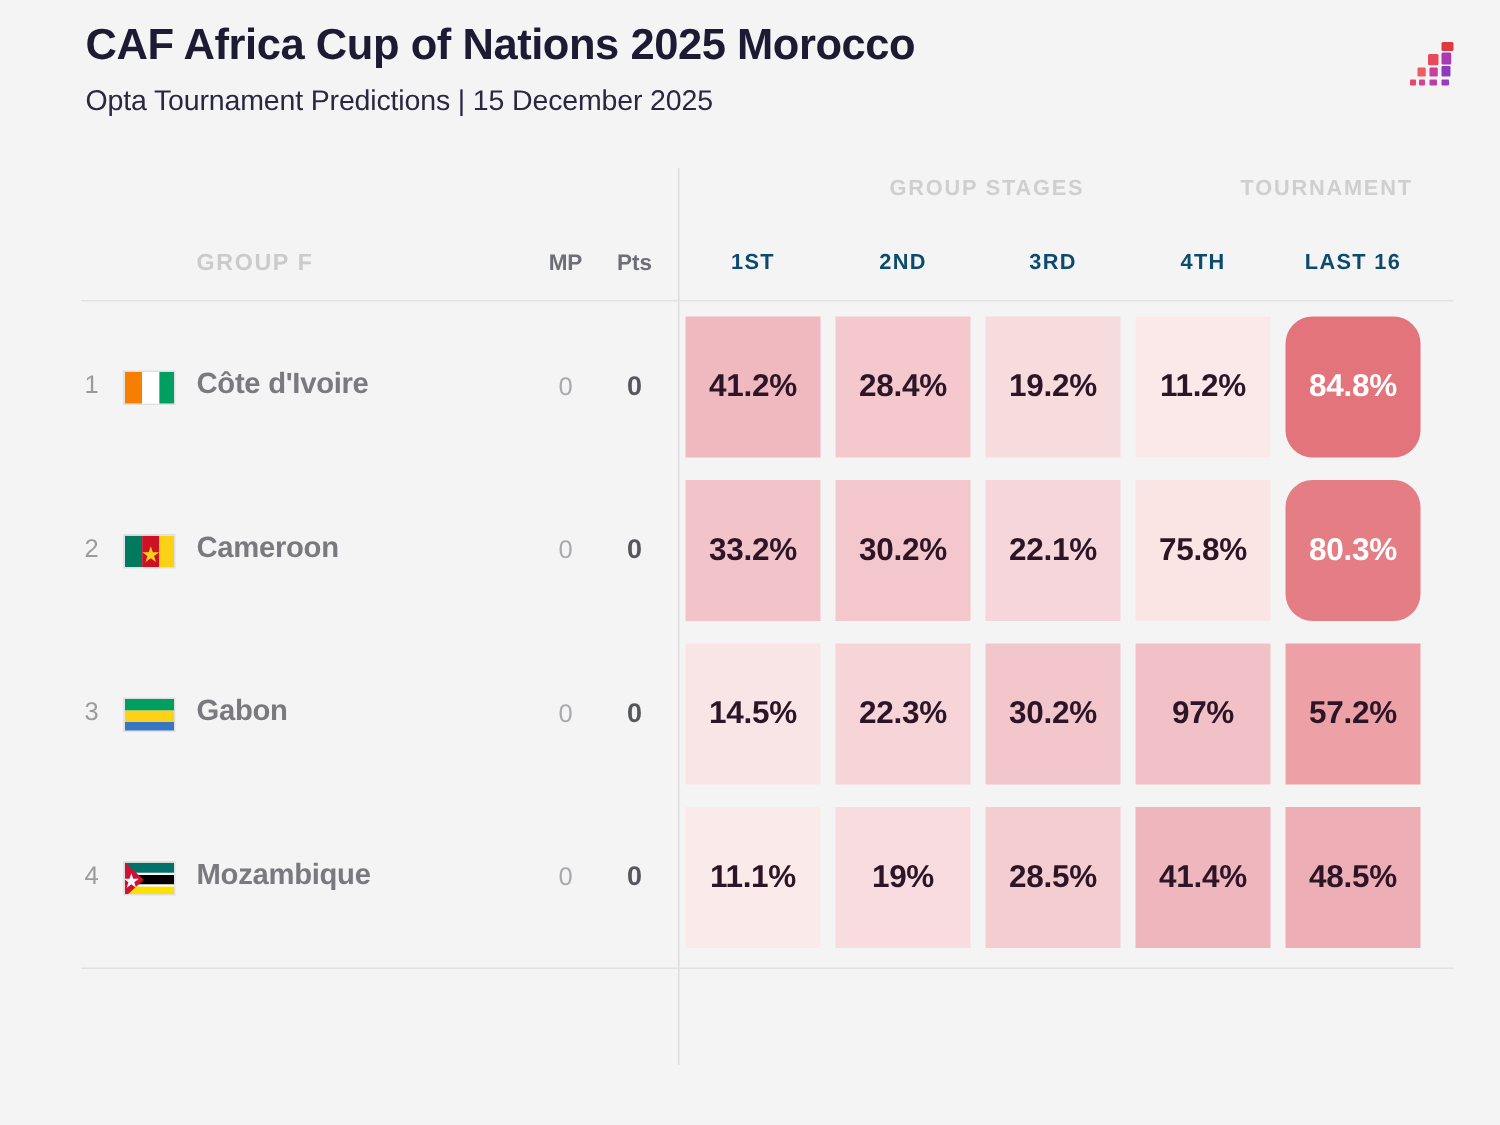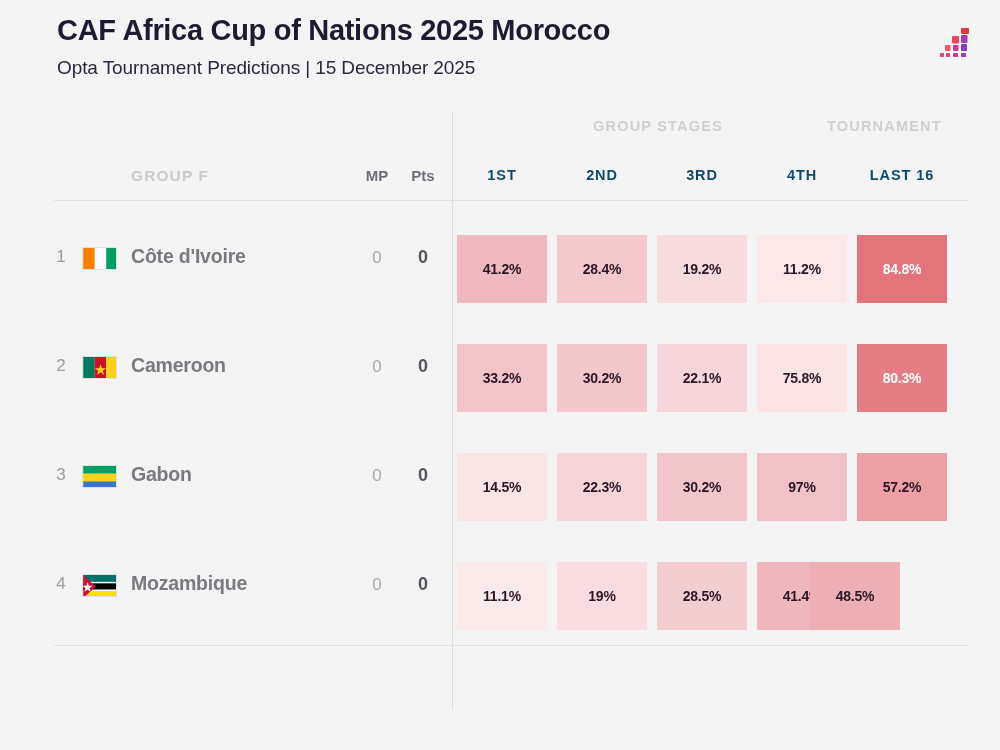--- a/index.html
+++ b/index.html
@@ -95,28 +95,27 @@
   .mp{
     position:absolute;left:362px;top:45px;width:30px;text-align:center;
     font-size:17px;color:#a9a9ad;font-weight:400;
   }
   .pts{
     position:absolute;left:404px;top:44px;width:38px;text-align:center;
     font-size:18px;color:#56565e;font-weight:bold;
   }
 
   .cell{
-    position:absolute;top:8px;width:90px;height:68px;
+    position:absolute;top:8px;width:90px;height:94px;
     display:flex;align-items:center;justify-content:center;
-    font-size:14px;font-weight:bold;letter-spacing:-0.2px;
+    font-size:21px;font-weight:bold;letter-spacing:-0.2px;
     color:#2b1526;
-    margin-top:24px;
   }
   .cell.onlight{color:#2b1526;}
-  .cell.ondark{color:#ffffff;}
+  .cell.ondark{color:#ffffff;border-radius:18px;}
 </style>
 </head>
 <body>
 
 <div class="header">
   <div class="title">CAF Africa Cup of Nations 2025 Morocco</div>
   <div class="subtitle">Opta Tournament Predictions | 15 December 2025</div>
 
   <div class="logo">
     <span class="logo-mark">
@@ -217,16 +216,16 @@
             <polygon points="0,0 2.2,2 0,4" fill="#D21034"></polygon>
             <polygon fill="#ffffff" points="0.75,1.25 0.96,1.88 1.62,1.88 1.09,2.28 1.29,2.92 0.75,2.52 0.21,2.92 0.41,2.28 -0.12,1.88 0.54,1.88"></polygon>
           </svg></div>
         <div class="team">Mozambique</div>
         <div class="mp">0</div>
         <div class="pts">0</div>
         <div class="cell onlight" style="left: 457px; background: rgb(251, 234, 234);">11.1%</div>
         <div class="cell onlight" style="left: 557px; background: rgb(248, 220, 223);">19%</div>
         <div class="cell onlight" style="left: 657px; background: rgb(244, 205, 209);">28.5%</div>
         <div class="cell onlight" style="left: 757px; background: rgb(240, 182, 189);">41.4%</div>
-        <div class="cell onlight" style="left: 810px; background: rgb(238, 174, 181); text-align: right;">48.5%</div>
+        <div class="cell onlight" style="left: 857px; background: rgb(238, 174, 181); text-align: right;">48.5%</div>
       </div>
     </div>
 </div>
 
 </body></html>

